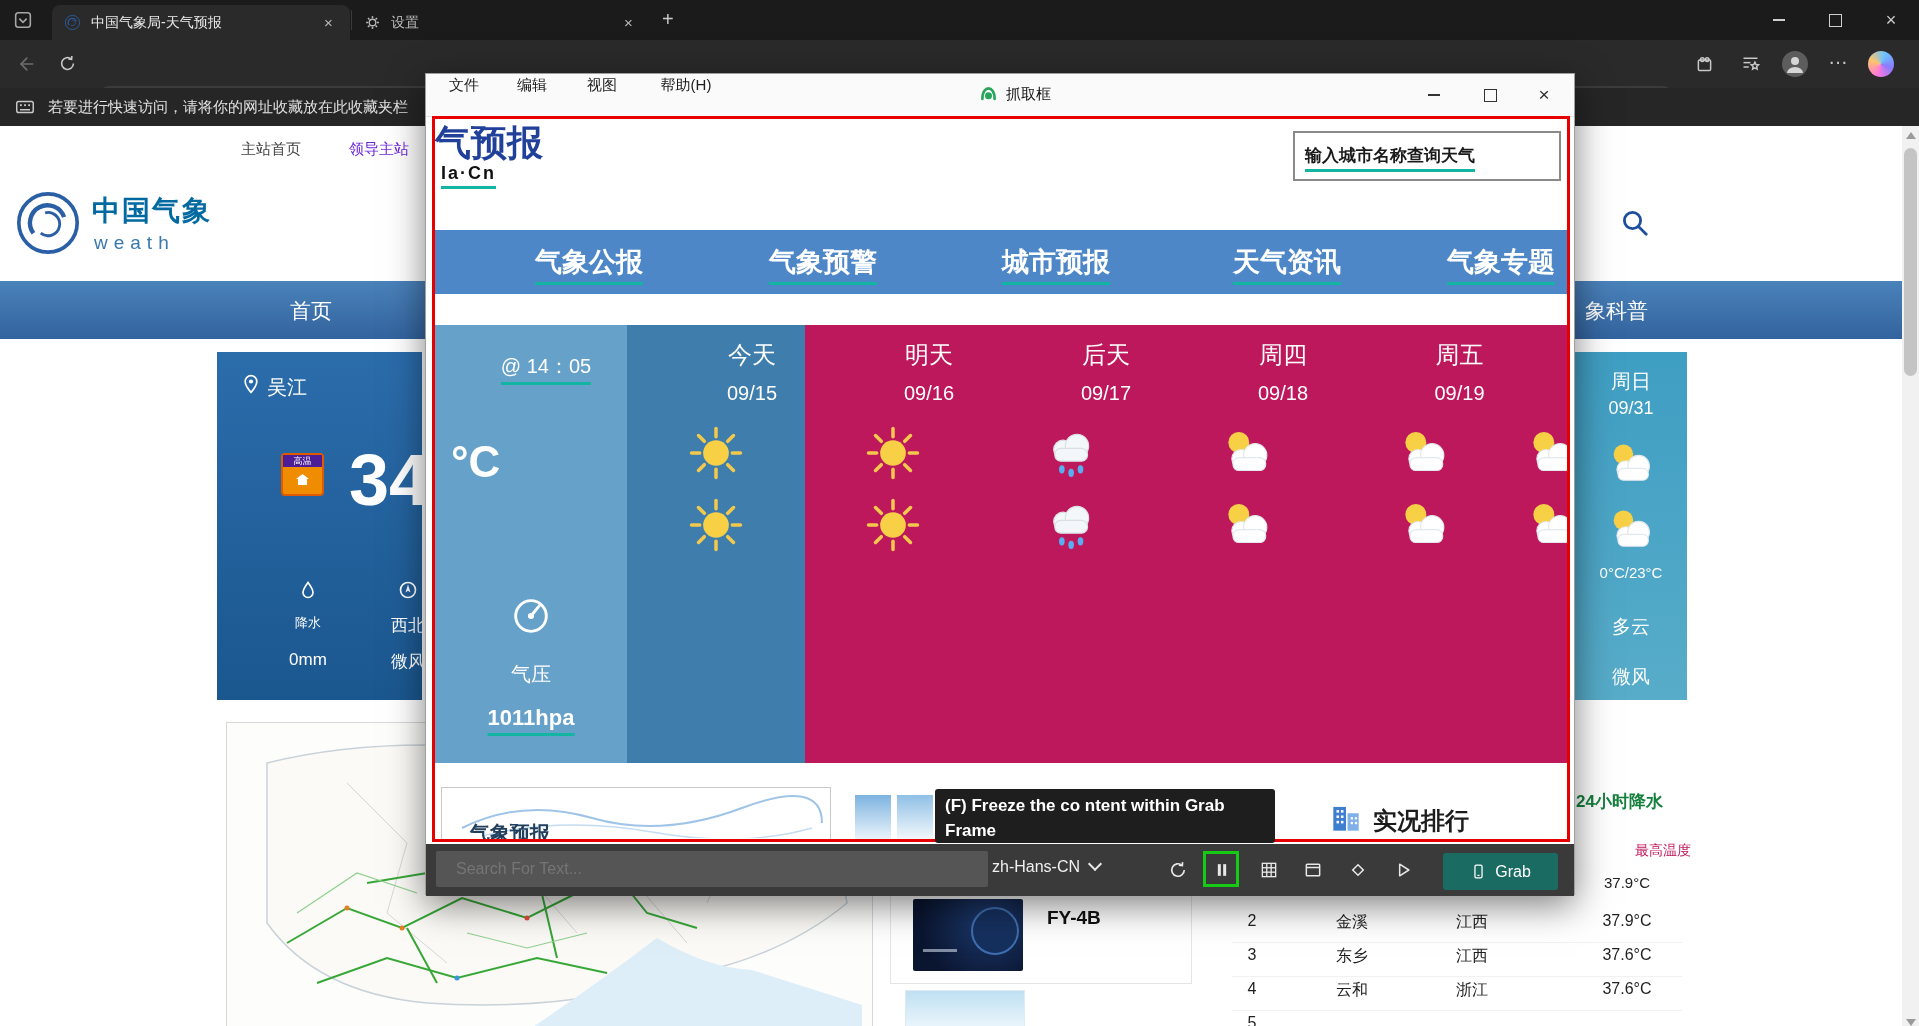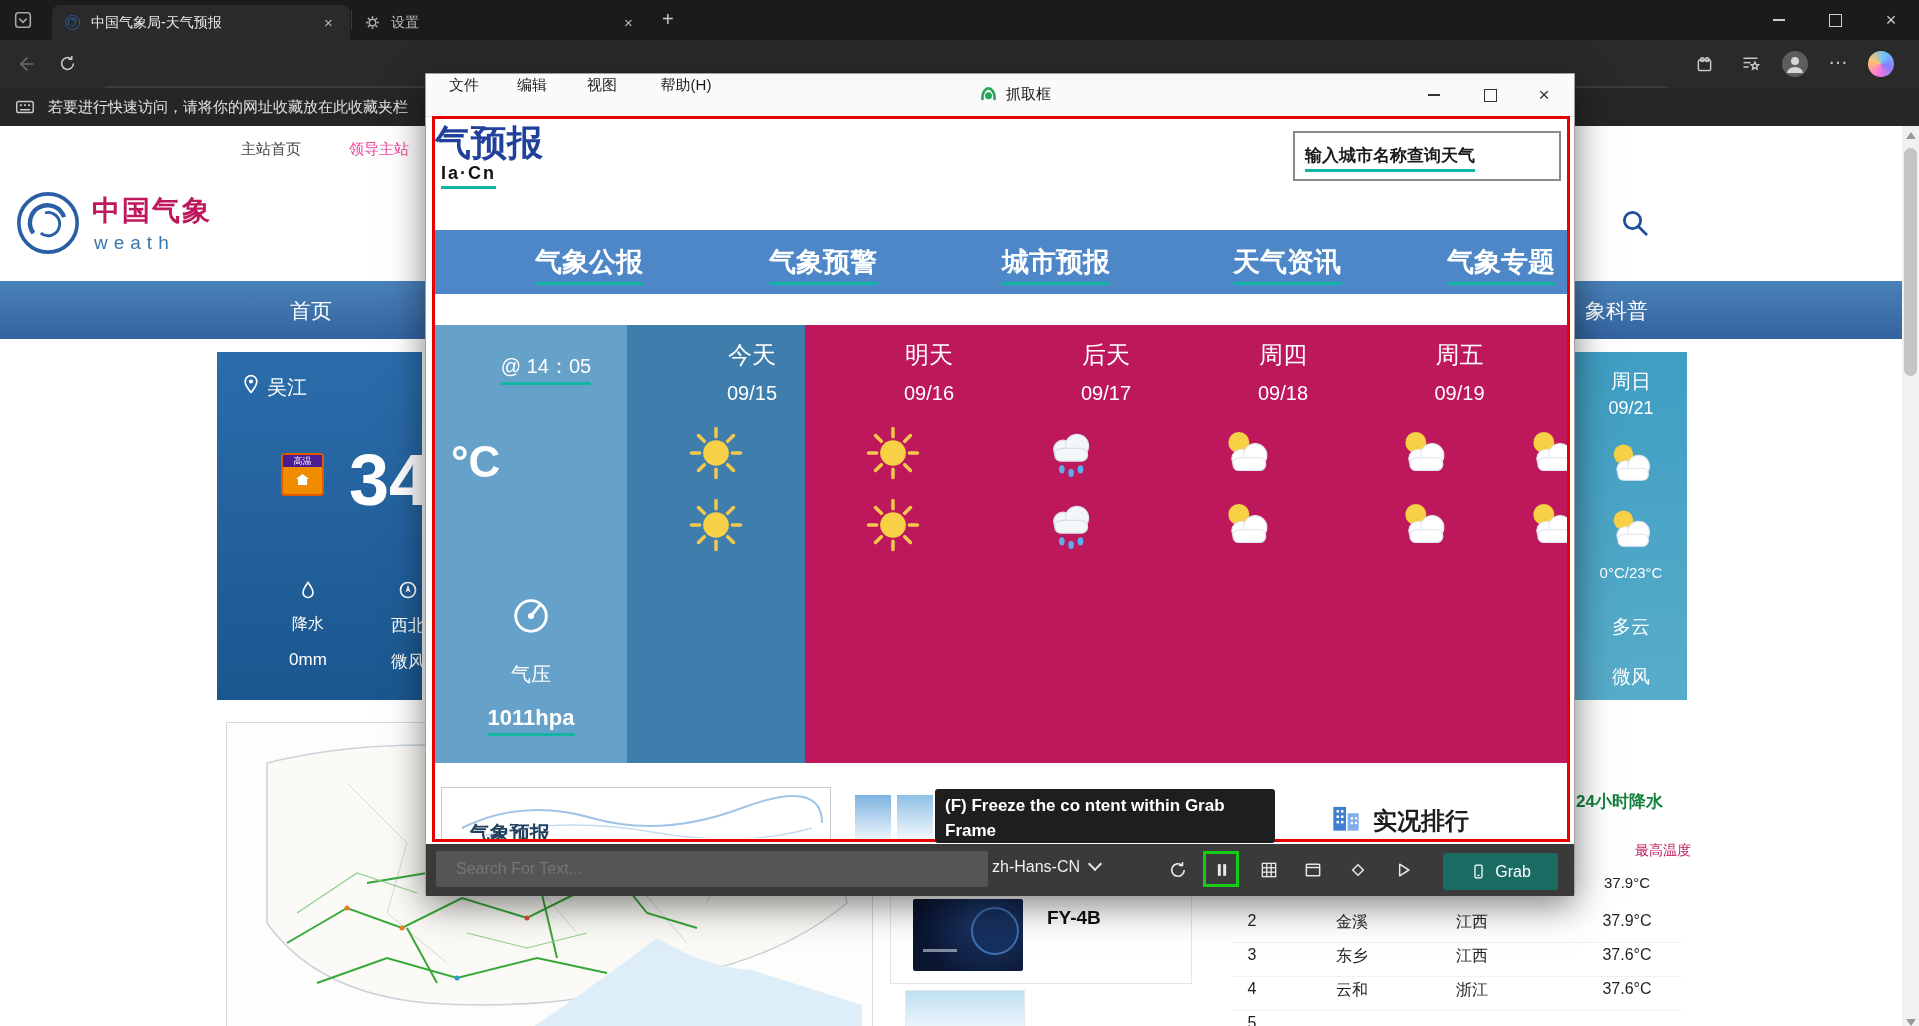--- a/index.html
+++ b/index.html
@@ -295,26 +295,26 @@
 
 <div class="noticebar">
   <svg class="ic abs" style="left:14px;top:8px;color:#c9c9c9" width="22" height="22">
       <use href="#icon-notice"></use>
     </svg>
   <span class="abs" style="left:48px;top:10px;font-size:15px;color:#e0e0e0">若要进行快速访问，请将你的网址收藏放在此收藏夹栏</span>
 </div>
 
 <div class="page">
   <span class="abs" style="left:241px;top:14px;font-size:15px;color:#444">主站首页</span>
-  <span class="abs" style="left:349px;top:14px;font-size:15px;color:#ec4899">领导主站</span>
+  <span class="abs" style="left:349px;top:14px;font-size:15px;color:#6d28d9">领导主站</span>
 
   <svg class="ic abs" style="left:13px;top:62px" width="70" height="70">
       <use href="#icon-cma"></use>
     </svg>
-  <span class="abs" style="left:92px;top:66px;font-size:28px;font-weight:bold;color:#be185d;letter-spacing:2px">中国气象</span>
+  <span class="abs" style="left:92px;top:66px;font-size:28px;font-weight:bold;color:#0369a1;letter-spacing:2px">中国气象</span>
   <span class="abs" style="left:94px;top:106px;font-size:19px;color:#3a78ad;letter-spacing:6px">weath</span>
   <svg class="ic abs" style="left:1620px;top:82px;color:#1d4f9e" width="30" height="30">
       <use href="#icon-search"></use>
     </svg>
 
   <div class="mainnav" style="top:155px">
     <span class="navitem" style="left:290px">首页</span>
     <span class="navitem" style="left:1585px">象科普</span>
   </div>
 
@@ -324,32 +324,32 @@
       </svg>
     <span class="abs" style="left:50px;top:22px;font-size:20px">吴江</span>
     <div class="abs" style="left:64px;top:101px;width:43px;height:43px;background:#f08c00;border-radius:4px;border:2px solid #e05a00;box-sizing:border-box">
       <div style="width:100%;height:12px;background:#4c1d95;color:#fff;font-size:9px;text-align:center;line-height:12px">高温</div>
       <div style="width:13px;height:11px;background:#fff;margin:7px auto 0;clip-path:polygon(50% 0,100% 45%,85% 45%,85% 100%,15% 100%,15% 45%,0 45%)"></div>
     </div>
     <span class="abs" style="left:132px;top:92px;font-size:72px;font-weight:bold;line-height:72px">34</span>
     <svg class="ic abs" style="left:81px;top:228px" width="20" height="20">
         <use href="#icon-drop"></use>
       </svg>
-    <span class="cx" style="left:91px;top:262px;font-size:16px">降水</span>
+    <span class="cx" style="left:91px;top:262px;font-size:13px">降水</span>
     <span class="cx" style="left:91px;top:298px;font-size:17px">0mm</span>
     <svg class="ic abs" style="left:181px;top:228px" width="20" height="20">
         <use href="#icon-winddir"></use>
       </svg>
     <span class="cx" style="left:191px;top:262px;font-size:17px">西北</span>
     <span class="cx" style="left:191px;top:298px;font-size:17px">微风</span>
   </div>
 
   <div class="suncol" style="top:226px">
     <span class="cx" style="left:56px;top:16px;font-size:20px">周日</span>
-    <span class="cx" style="left:56px;top:46px;font-size:18px">09/21</span>
+    <span class="cx" style="left:56px;top:46px;font-size:18px">09/31</span>
     <svg class="ic abs" style="left:30px;top:86px" width="52" height="52">
         <use href="#icon-cloudsun"></use>
       </svg>
     <svg class="ic abs" style="left:30px;top:152px" width="52" height="52">
         <use href="#icon-cloudsun"></use>
       </svg>
     <span class="cx" style="left:56px;top:212px;font-size:15px">0°C/23°C</span>
     <span class="cx" style="left:56px;top:262px;font-size:19px">多云</span>
     <span class="cx" style="left:56px;top:312px;font-size:19px">微风</span>
   </div>

